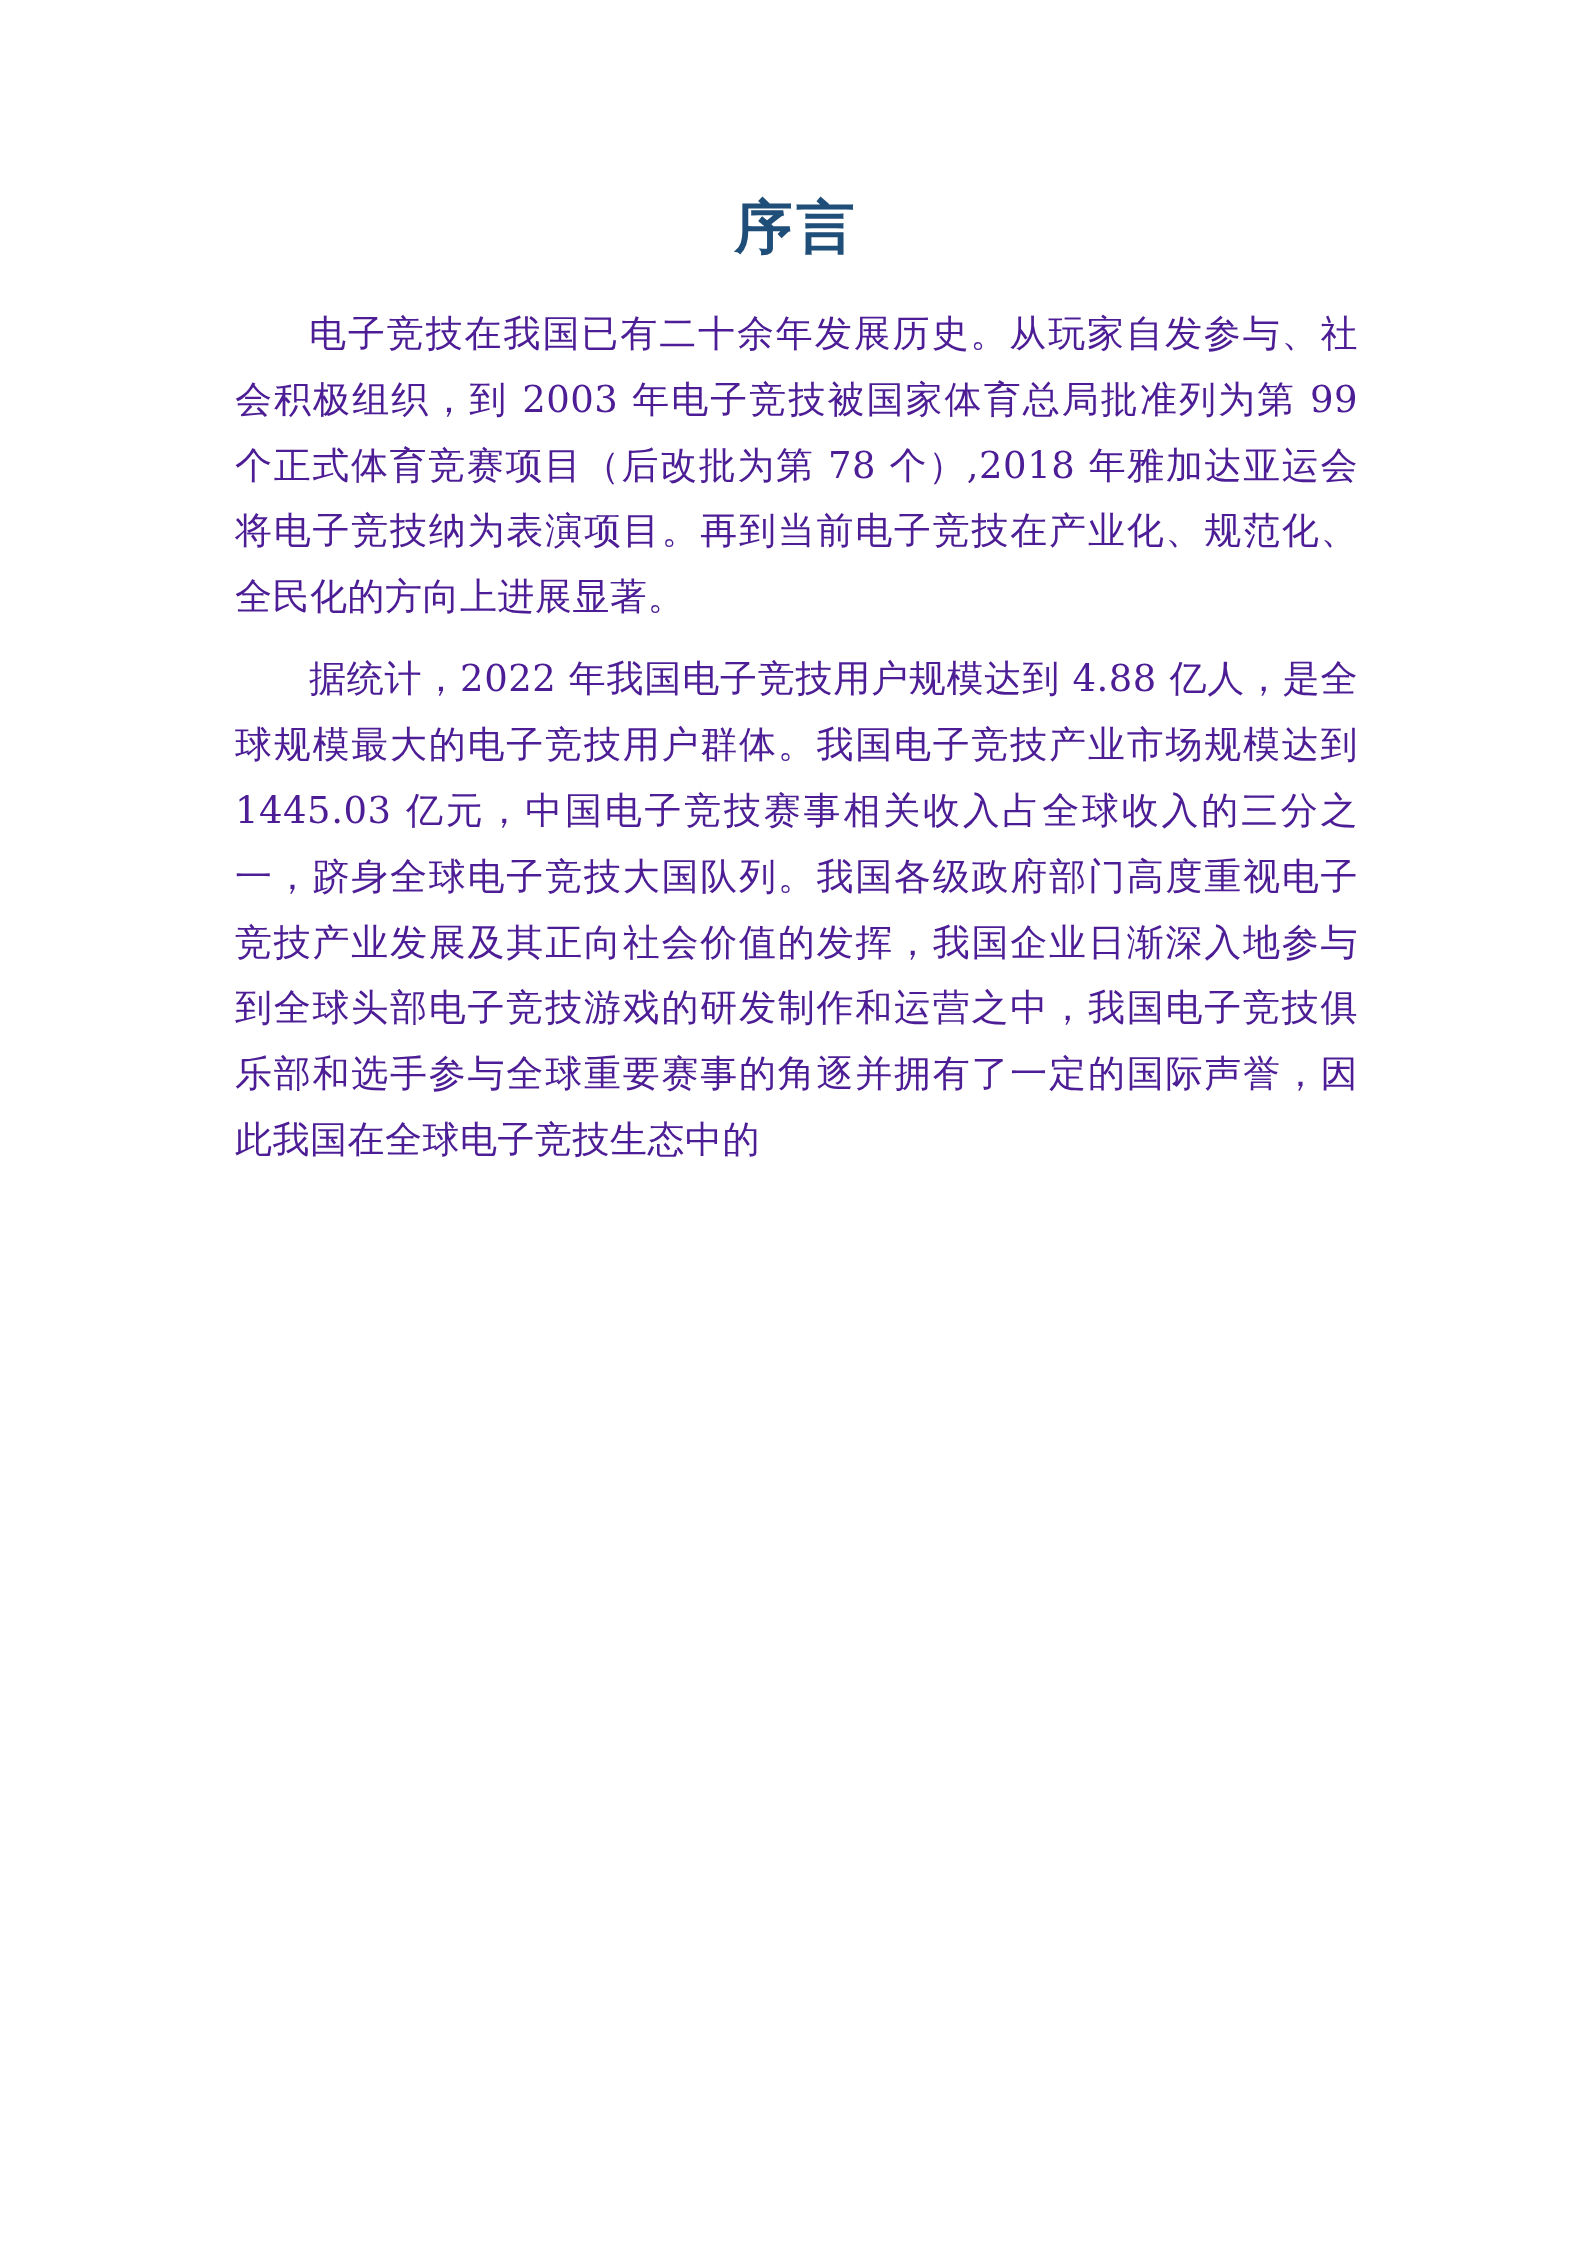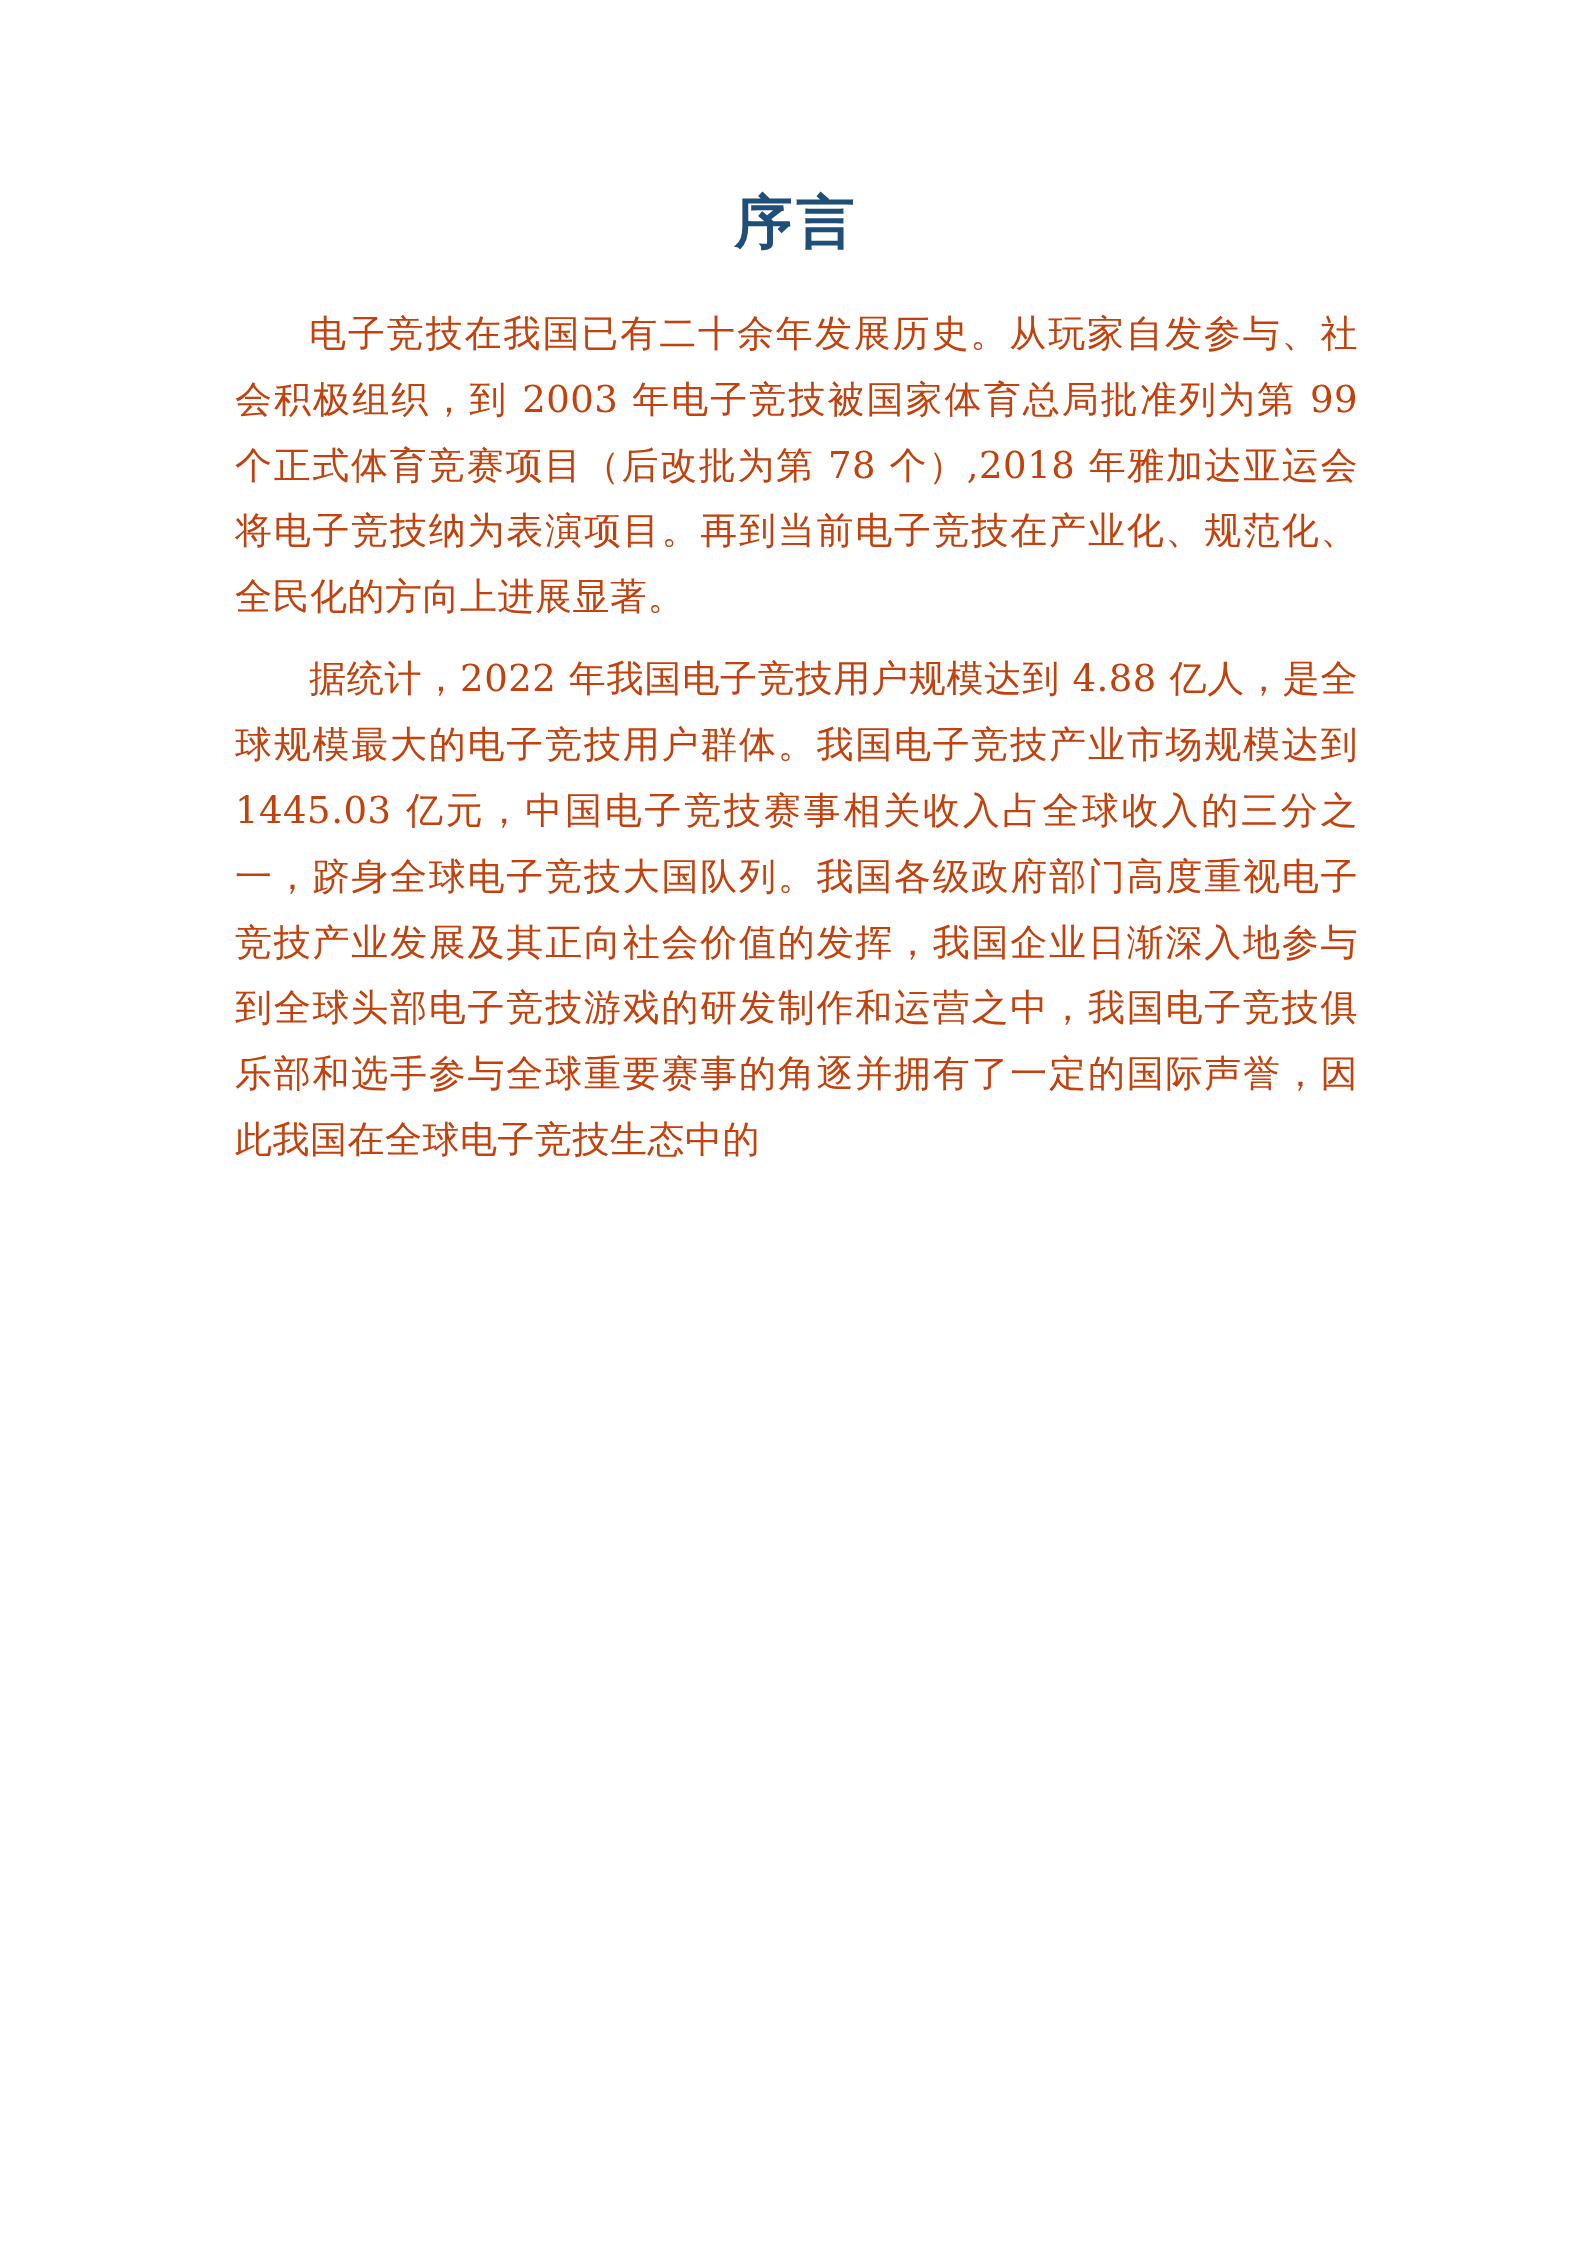--- a/index.html
+++ b/index.html
@@ -25,30 +25,30 @@
     padding: 195px 230px 0 235px;
   }
   .doc-title {
     text-align: center;
     font-size: 58px;
     line-height: 1.1;
     font-weight: 700;
     color: #1f4e79;
     letter-spacing: 4px;
     margin: 0 0 42px 0;
-    font-family: Liberation Mono, monospace;
+    font-family: Liberation Sans, sans-serif;
   }
   .para {
     font-size: 37px;
     line-height: 1.78;
     text-align: justify;
     text-justify: inter-ideograph;
     text-indent: 2em;
     margin: 0 0 16px 0;
-    color: #c2410c;
+    color: #4c1d95;
     letter-spacing: 0.5px;
     word-break: break-all;
   }
   .para:last-child {
     margin-bottom: 0;
   }
 </style>
 </head>
 <body>
 

